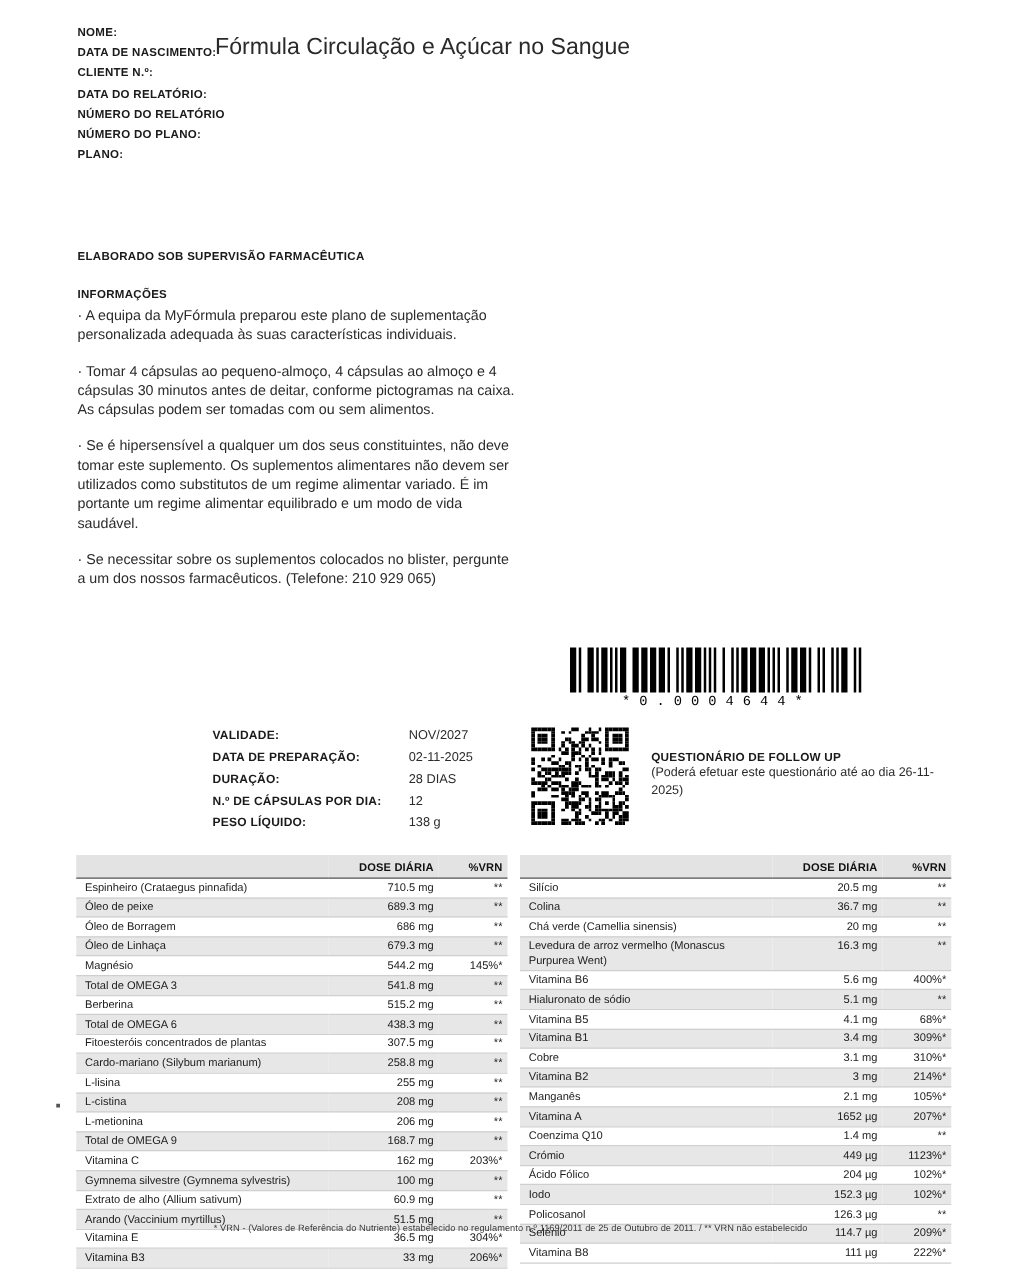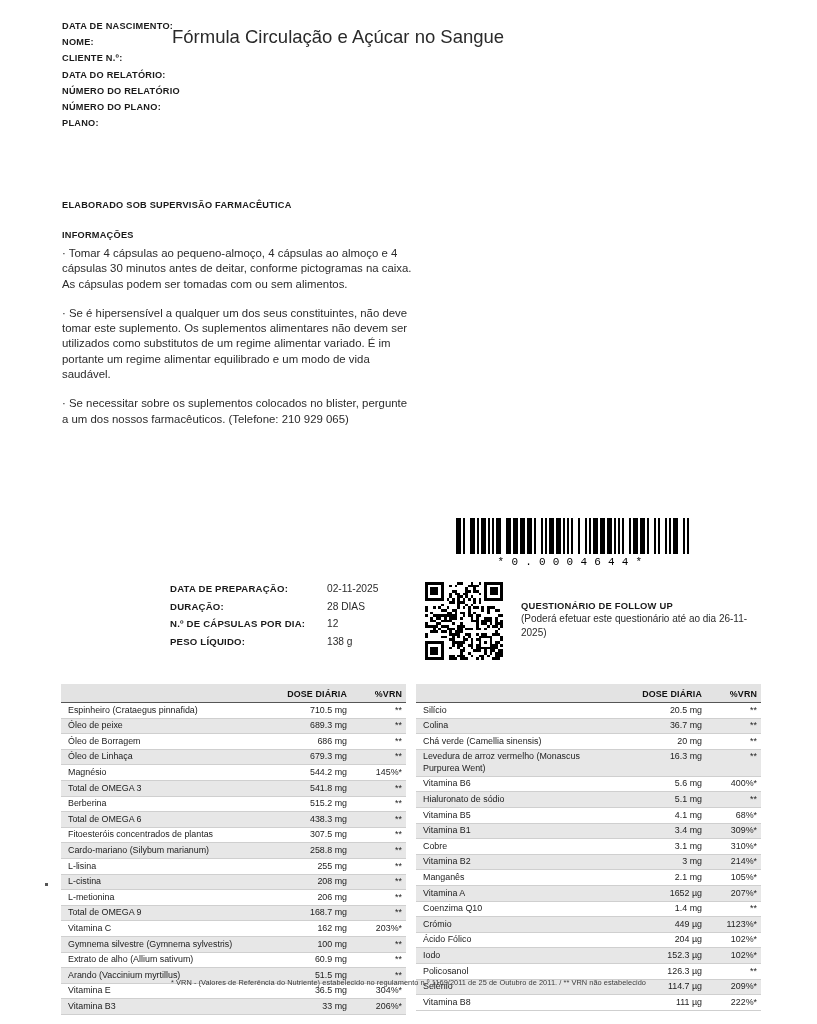--- a/index.html
+++ b/index.html
@@ -153,40 +153,45 @@
     font-size: 7.4px;
     color: #3a3a3a;
     letter-spacing: 0.05px;
   }
 </style>
 </head>
 <body>
 
 <div id="header">
   <div id="field-labels">
+      <div class="field-label">NOME:</div>
       <div class="field-label">DATA DE NASCIMENTO:</div>
-      <div class="field-label">NOME:</div>
       <div class="field-label">CLIENTE N.º:</div>
       <div class="field-label">DATA DO RELATÓRIO:</div>
       <div class="field-label">NÚMERO DO RELATÓRIO</div>
       <div class="field-label">NÚMERO DO PLANO:</div>
       <div class="field-label">PLANO:</div>
     </div>
 </div>
 <div id="formula-title">Fórmula Circulação e Açúcar no Sangue</div>
 
 <div id="pharma-supervision">ELABORADO SOB SUPERVISÃO FARMACÊUTICA</div>
 <div id="info-heading">INFORMAÇÕES</div>
 <div id="info-body">
+    <p class="info-para">· A equipa da MyFórmula preparou este plano de suplementação personalizada adequada às suas características individuais.</p>
     <p class="info-para">· Tomar 4 cápsulas ao pequeno-almoço, 4 cápsulas ao almoço e 4 cápsulas 30 minutos antes de deitar, conforme pictogramas na caixa. As cápsulas podem ser tomadas com ou sem alimentos.</p>
     <p class="info-para">· Se é hipersensível a qualquer um dos seus constituintes, não deve tomar este suplemento. Os suplementos alimentares não devem ser utilizados como substitutos de um regime alimentar variado. É im portante um regime alimentar equilibrado e um modo de vida saudável.</p>
     <p class="info-para">· Se necessitar sobre os suplementos colocados no blister, pergunte a um dos nossos farmacêuticos. (Telefone: 210 929 065)</p>
   </div>
 
 <div id="details">
+    <div class="detail-row">
+      <div class="detail-label">VALIDADE:</div>
+      <div class="detail-value">NOV/2027</div>
+    </div>
     <div class="detail-row">
       <div class="detail-label">DATA DE PREPARAÇÃO:</div>
       <div class="detail-value">02-11-2025</div>
     </div>
     <div class="detail-row">
       <div class="detail-label">DURAÇÃO:</div>
       <div class="detail-value">28 DIAS</div>
     </div>
     <div class="detail-row">
       <div class="detail-label">N.º DE CÁPSULAS POR DIA:</div>

